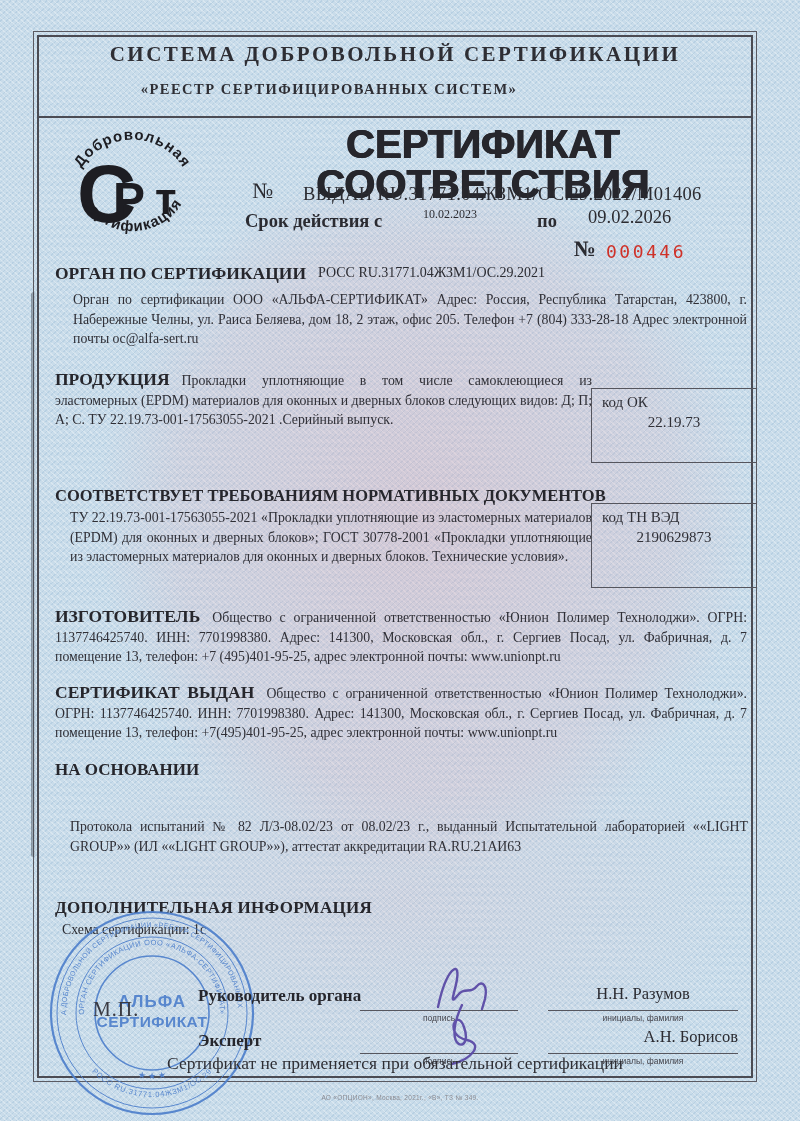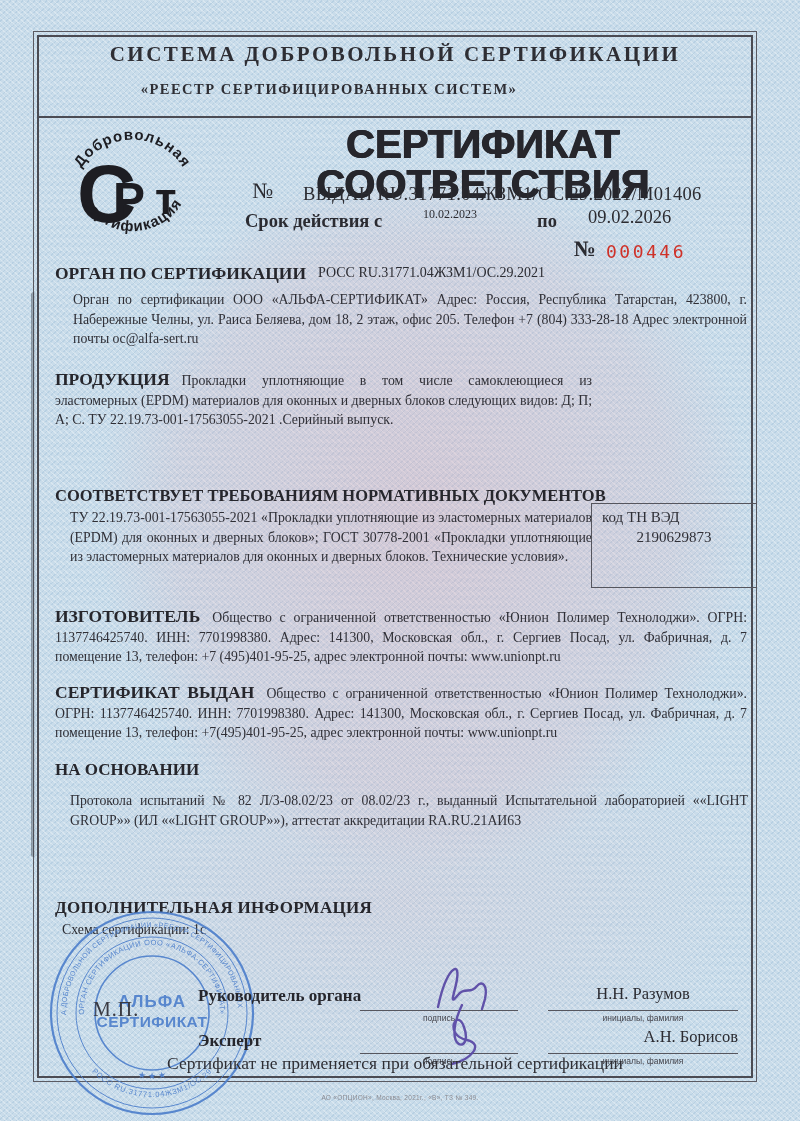--- a/index.html
+++ b/index.html
@@ -42,21 +42,21 @@
   .production{left:55px; top:371px; width:537px;}
   .code-box{border:1.5px solid #55555d; padding:5px 10px 6px 10px; font-size:15px; color:#2f2f36;}
   .ok-box{left:591px; top:388px; width:144px; height:62px;}
   .tnved-box{left:591px; top:503px; width:144px; height:72px;}
   .code-value{text-align:center; margin-top:3px;}
   .compliance-h{left:55px; top:486px; font-size:16.5px; width:700px;}
   .compliance-text{left:70px; top:508px; width:522px;font-family:Liberation Serif, serif;}
   .manufacturer{left:55px; top:608px; width:692px;}
   .issued{left:55px; top:684px; width:692px;}
   .basis-h{left:55px; top:760px; font-size:17px;}
-  .basis-text{left:70px; top:791px; width:678px;}
+  .basis-text{left:70px; top:817px; width:678px;}
   .additional-h{left:55px; top:898px; font-size:17px; letter-spacing:.3px;}
   .additional-text{left:62px; top:922px; font-size:13.8px;}
   .stamp{left:42px; top:903px; width:220px; height:220px; opacity:.92;}
   .mp-mark{left:93px; top:998px; font-size:20px; letter-spacing:1px; color:#3a3a42;}
   .role-label{font-weight:bold; font-size:17px; color:#26262c;}
   .role-head{left:198px; top:986px;}
   .role-expert{left:198px; top:1031px;}
   .underline{height:0; border-bottom:1.2px solid #56565e;}
   .ul-1a{left:360px; top:1010px; width:158px;}
   .ul-1b{left:548px; top:1010px; width:190px;}
@@ -111,20 +111,24 @@
   <div class="abs to-label">по</div>
   <div class="abs valid-to">09.02.2026</div>
   <div class="abs blank-num-label">№</div>
   <div class="abs blank-num">000446</div>
 
   <div class="abs organ-h h-bold">ОРГАН ПО СЕРТИФИКАЦИИ</div>
   <div class="abs organ-reg">РОСС RU.31771.04ЖЗМ1/ОС.29.2021</div>
   <div class="abs organ-text body-text">Орган по сертификации ООО «АЛЬФА-СЕРТИФИКАТ» Адрес: Россия, Республика Татарстан, 423800, г. Набережные Челны, ул. Раиса Беляева, дом 18, 2 этаж, офис 205. Телефон +7 (804) 333-28-18 Адрес электронной почты oc@alfa-sert.ru</div>
 
   <p class="abs production body-text" style="margin:0"><span class="inline-h">ПРОДУКЦИЯ</span><span>Прокладки уплотняющие в том числе самоклеющиеся из эластомерных (EPDM) материалов для оконных и дверных блоков следующих видов: Д; П; А; С. ТУ 22.19.73-001-17563055-2021 .Серийный выпуск.</span></p>
+  <div class="abs code-box ok-box">
+    <div>код ОК</div>
+    <div class="code-value">22.19.73</div>
+  </div>
 
   <div class="abs compliance-h h-bold">СООТВЕТСТВУЕТ ТРЕБОВАНИЯМ НОРМАТИВНЫХ ДОКУМЕНТОВ</div>
   <div class="abs compliance-text body-text">ТУ 22.19.73-001-17563055-2021 «Прокладки уплотняющие из эластомерных материалов (EPDM) для оконных и дверных блоков»; ГОСТ 30778-2001 «Прокладки уплотняющие из эластомерных материалов для оконных и дверных блоков. Технические условия».</div>
   <div class="abs code-box tnved-box">
     <div>код ТН ВЭД</div>
     <div class="code-value">2190629873</div>
   </div>
 
   <p class="abs manufacturer body-text" style="margin:0"><span class="inline-h">ИЗГОТОВИТЕЛЬ</span><span>Общество с ограниченной ответственностью «Юнион Полимер Технолоджи». ОГРН: 1137746425740. ИНН: 7701998380. Адрес: 141300, Московская обл., г. Сергиев Посад, ул. Фабричная, д. 7 помещение 13, телефон: +7 (495)401-95-25, адрес электронной почты: www.unionpt.ru</span></p>
 

